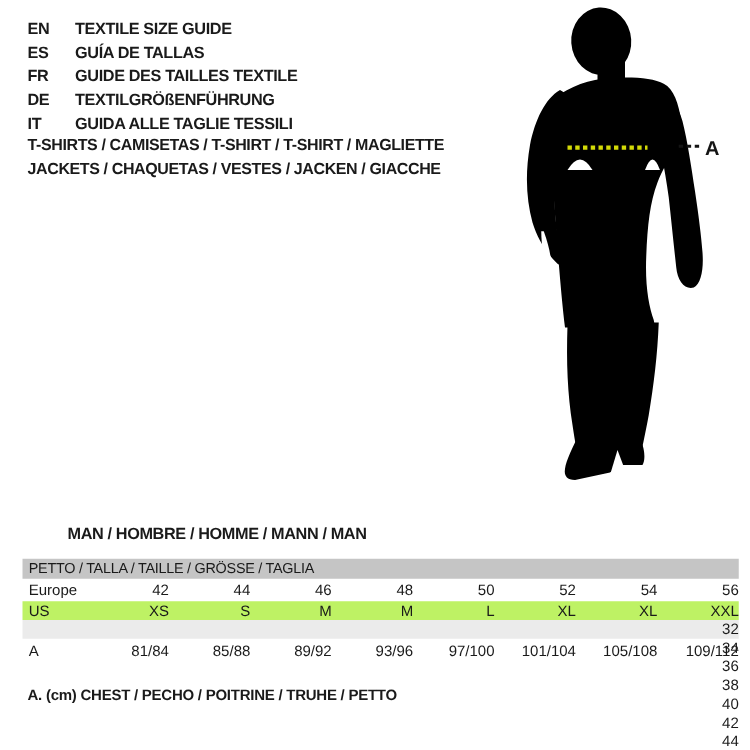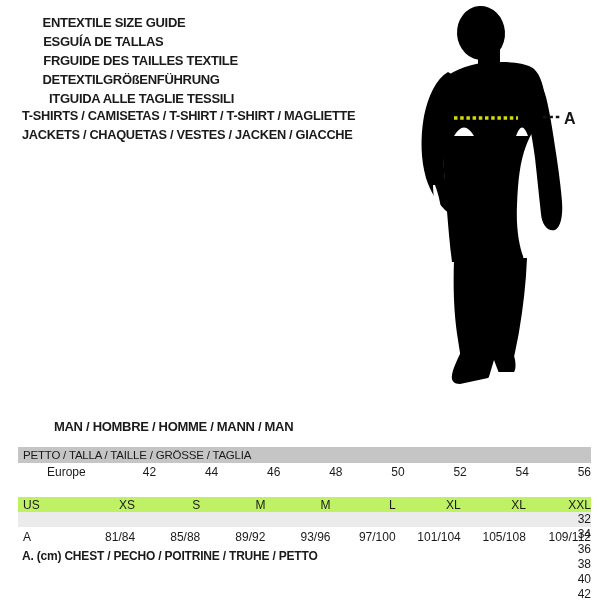--- a/index.html
+++ b/index.html
@@ -5,38 +5,38 @@
   html,body{margin:0;padding:0;}
   body{
     width:600px;height:600px;position:relative;overflow:hidden;
     background:#ffffff;color:#1a1a1a;
     font-family:"Liberation Sans", sans-serif;
     -webkit-font-smoothing:antialiased;
   }
   
   .lang-list{position:absolute;left:22px;top:13px;}
   .lang-row{display:flex;height:19px;line-height:19px;
-    font-size:13px;font-weight:bold;letter-spacing:-0.3px;text-align:right;}
+    font-size:13px;font-weight:bold;letter-spacing:-0.3px;}
   .lang-code{width:38px;}
   
   .categories{position:absolute;left:22px;top:107px;
     font-size:12.8px;font-weight:bold;line-height:18.5px;letter-spacing:-0.3px;}
   
   .figure-wrap{position:absolute;left:390px;top:0;width:210px;height:400px;}
   
   .section-title{position:absolute;left:22px;top:419px;
     font-size:13px;font-weight:bold;letter-spacing:-0.3px;padding-left:32px;}
   
   .size-table{position:absolute;left:18px;top:447px;width:573px;font-size:12px;}
   .size-table .thead{background:#c5c5c5;height:16px;line-height:16px;
     padding-left:5px;font-size:11.5px;letter-spacing:-0.2px;}
   .trow{display:flex;}
   .trow .label{width:52px;text-align:left;padding-left:5px;box-sizing:border-box;}
   .trow .cell{flex:1;text-align:right;}
-  .row-europe{height:34px;line-height:19px;margin-left:24px;}
+  .row-europe{height:18px;line-height:19px;}
   .row-us-letters{height:15px;line-height:16px;background:#bef264;}
   .row-us-numbers{height:15px;line-height:15px;background:#ebebeb;flex-direction:column;}
   .row-a{height:19px;line-height:20px;}
   
   .footnote{position:absolute;left:22px;top:549px;
     font-size:12px;font-weight:bold;letter-spacing:-0.2px;}
 </style>
 </head>
 <body>
 

